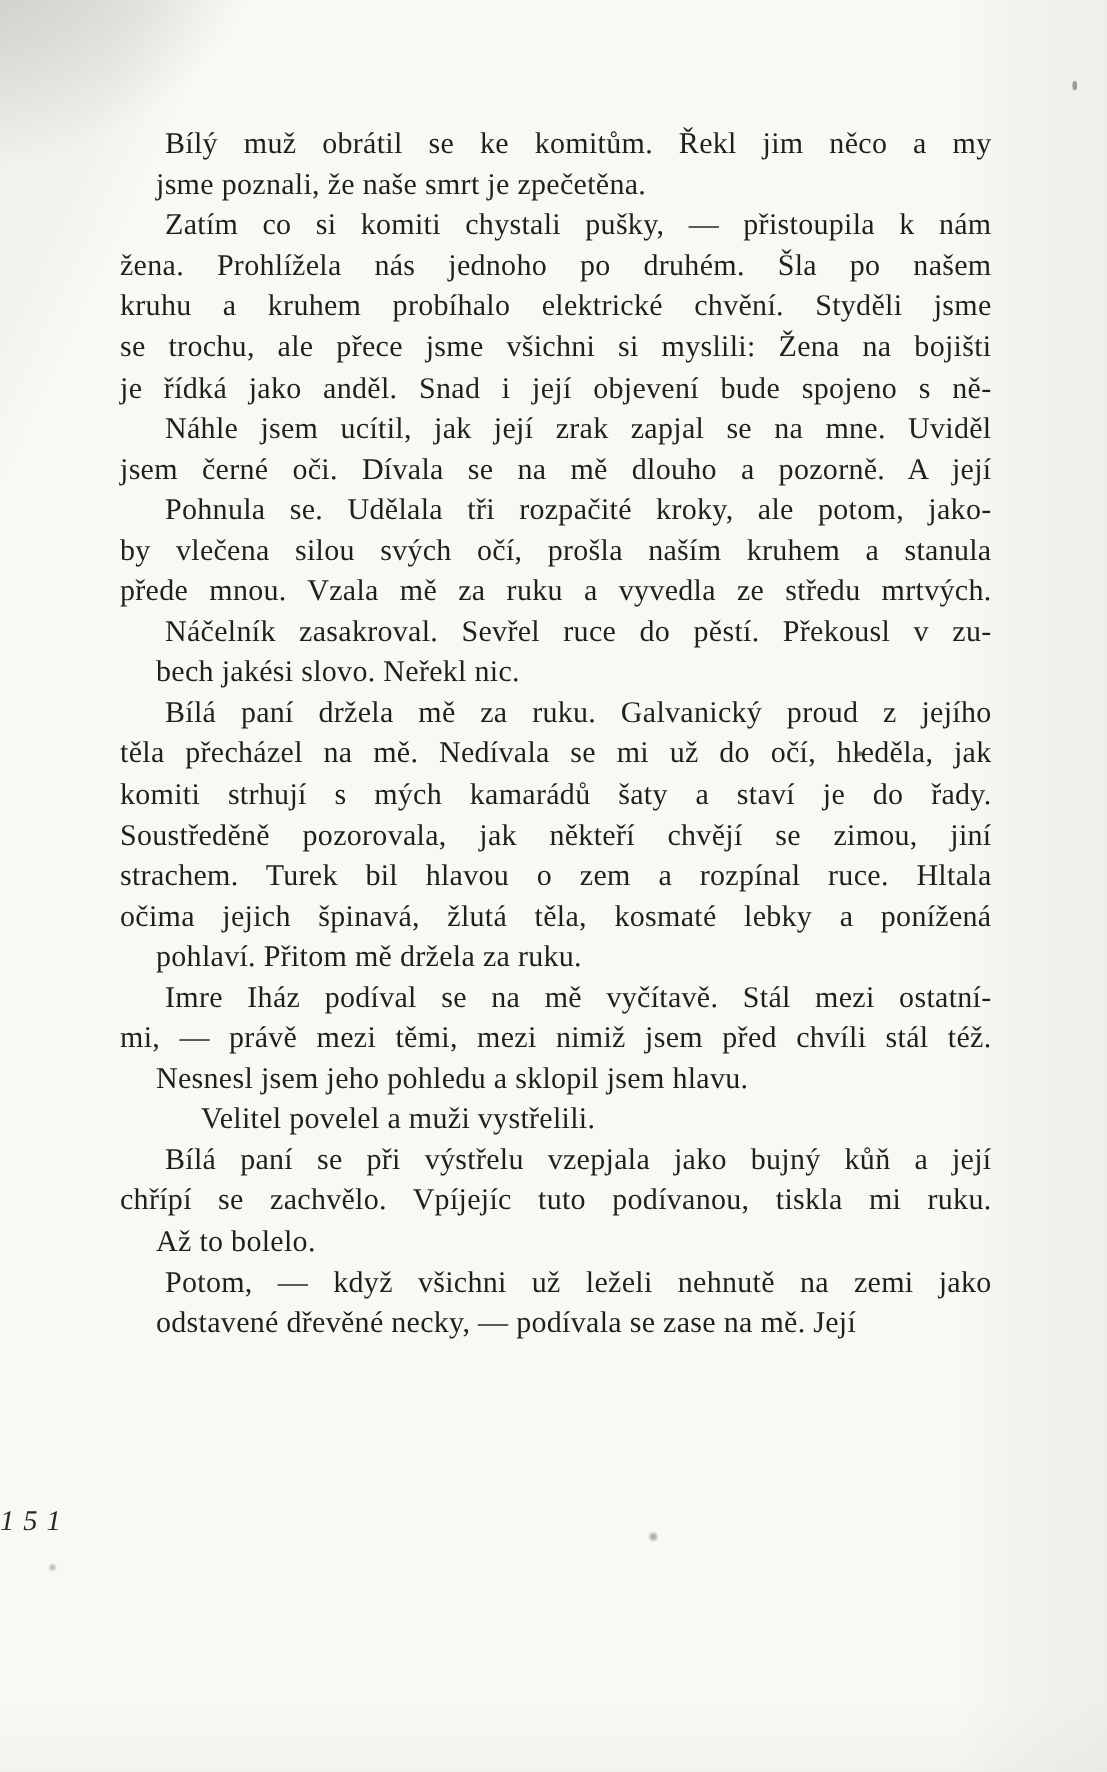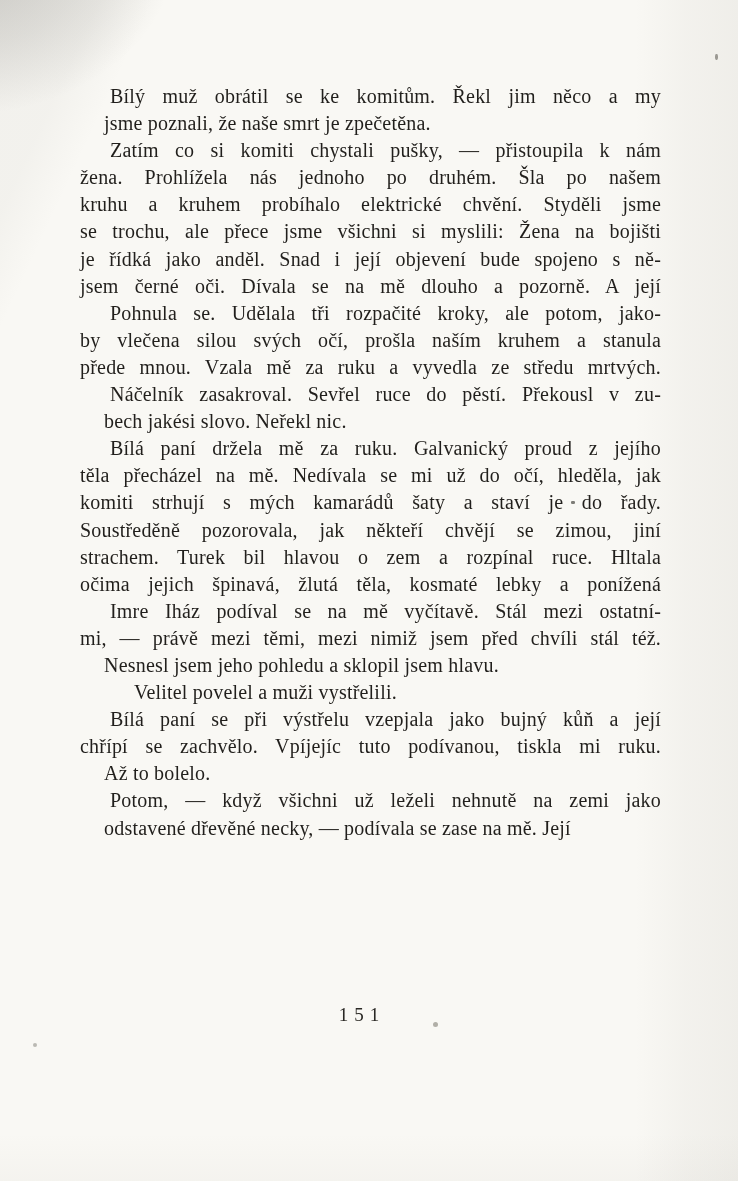--- a/index.html
+++ b/index.html
@@ -52,24 +52,25 @@
   .line.para-end {
     text-align-last: left;
     white-space: normal;
     margin-left: 24px;
   }
   .page-number {
     position: absolute;
     top: 1004px;
     left: 0;
     width: 724px;
-    text-align: center;
+    text-align: left;
     font-size: 19px;
     letter-spacing: 6px;
     color: #2a2824;
+    font-style: italic;
   }
   .speck {
     position: absolute;
     border-radius: 50%;
     pointer-events: none;
   }
   .speck-a { left: 433px; top: 1022px; width: 5px; height: 5px;
              background: rgba(118,114,104,0.55); filter: blur(0.6px); }
   .speck-b { left: 33px;  top: 1043px; width: 4px; height: 4px;
              background: rgba(110,108,100,0.45); filter: blur(0.7px); }
@@ -84,32 +85,34 @@
 <div class="scan-page">
 
   <div class="text-block">
       <div class="line indent">Bílý muž obrátil se ke komitům. Řekl jim něco a my</div>
       <div class="line para-end">jsme poznali, že naše smrt je zpečetěna.</div>
       <div class="line indent">Zatím co si komiti chystali pušky, — přistoupila k nám</div>
       <div class="line">žena. Prohlížela nás jednoho po druhém. Šla po našem</div>
       <div class="line">kruhu a kruhem probíhalo elektrické chvění. Styděli jsme</div>
       <div class="line">se trochu, ale přece jsme všichni si myslili: Žena na bojišti</div>
       <div class="line">je řídká jako anděl. Snad i její objevení bude spojeno s ně-</div>
+      <div class="line indent">Náhle jsem ucítil, jak její zrak zapjal se na mne. Uviděl</div>
       <div class="line">jsem černé oči. Dívala se na mě dlouho a pozorně. A její</div>
       <div class="line indent">Pohnula se. Udělala tři rozpačité kroky, ale potom, jako-</div>
       <div class="line">by vlečena silou svých očí, prošla naším kruhem a stanula</div>
       <div class="line">přede mnou. Vzala mě za ruku a vyvedla ze středu mrtvých.</div>
       <div class="line indent">Náčelník zasakroval. Sevřel ruce do pěstí. Překousl v zu-</div>
       <div class="line para-end">bech jakési slovo. Neřekl nic.</div>
       <div class="line indent">Bílá paní držela mě za ruku. Galvanický proud z jejího</div>
       <div class="line">těla přecházel na mě. Nedívala se mi už do očí, hleděla, jak</div>
       <div class="line">komiti strhují s mých kamarádů šaty a staví je do řady.</div>
       <div class="line">Soustředěně pozorovala, jak někteří chvějí se zimou, jiní</div>
       <div class="line">strachem. Turek bil hlavou o zem a rozpínal ruce. Hltala</div>
       <div class="line">očima jejich špinavá, žlutá těla, kosmaté lebky a ponížená</div>
+      <div class="line para-end">pohlaví. Přitom mě držela za ruku.</div>
       <div class="line indent">Imre Iház podíval se na mě vyčítavě. Stál mezi ostatní-</div>
       <div class="line">mi, — právě mezi těmi, mezi nimiž jsem před chvíli stál též.</div>
       <div class="line para-end">Nesnesl jsem jeho pohledu a sklopil jsem hlavu.</div>
       <div class="line indent para-end">Velitel povelel a muži vystřelili.</div>
       <div class="line indent">Bílá paní se při výstřelu vzepjala jako bujný kůň a její</div>
       <div class="line">chřípí se zachvělo. Vpíjejíc tuto podívanou, tiskla mi ruku.</div>
       <div class="line para-end">Až to bolelo.</div>
       <div class="line indent">Potom, — když všichni už leželi nehnutě na zemi jako</div>
       <div class="line para-end">odstavené dřevěné necky, — podívala se zase na mě. Její</div>
     </div>

